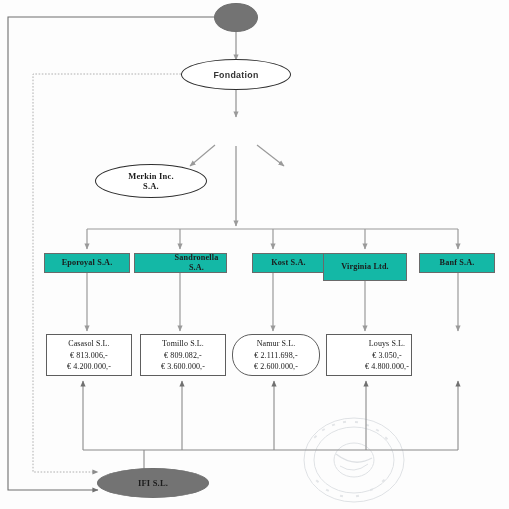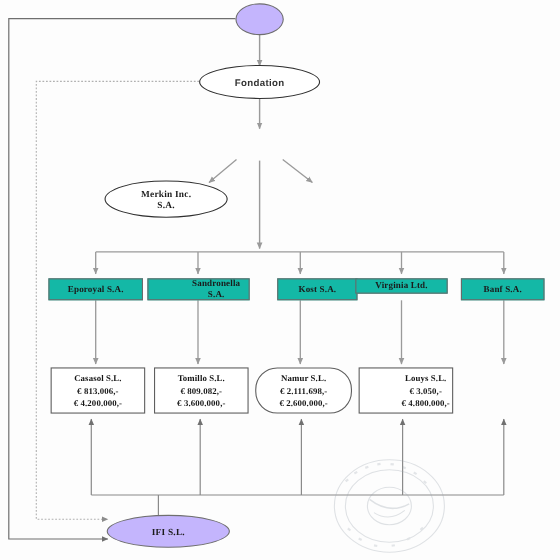--- a/index.html
+++ b/index.html
@@ -8,26 +8,26 @@
   #stage{position:relative;width:509px;height:509px;background:#fdfdfd;}
   svg.layer{position:absolute;left:0;top:0;width:509px;height:509px;}
   .node{position:absolute;box-sizing:border-box;display:flex;
         flex-direction:column;align-items:center;justify-content:center;
         text-align:center;}
   .ell{border:1px solid #2f2f2f;border-radius:50%;background:#ffffff;}
   .ell-label{font-family:"Liberation Serif",serif;font-weight:bold;
              font-size:8.5px;color:#1c1c1c;line-height:10px;letter-spacing:.2px;}
   .ell-sans .ell-label{font-family:"Liberation Sans",sans-serif;
              font-weight:bold;font-size:8.8px;letter-spacing:.3px;color:#333;}
-  .ell-filled{background:#c4b5fd;border:1px solid #6f6f6f;}
+  .ell-filled{background:#737373;border:1px solid #6f6f6f;}
   .box{border:1px solid #6a6a6a;background:#14b8a6;}
   .box-label{font-family:"Liberation Serif",serif;font-weight:bold;
              font-size:8.2px;color:#1b1b1b;line-height:10px;letter-spacing:.15px;}
   .leaf{border:1px solid #5e5e5e;background:#ffffff;padding-top:1px;}
-  .leaf .ln{font-family:"Liberation Serif",serif;font-weight:bold;
+  .leaf .ln{font-family:"Liberation Serif",serif;font-weight:normal;
             font-size:8px;color:#151515;line-height:11.5px;letter-spacing:.1px;
             white-space:nowrap;}
   .leaf.filled{background:#cfcfcf;border-color:#6a6a6a;}
   .leaf .ln.muted{color:#9b9b9b;}
   #stamp{position:absolute;left:296px;top:414px;width:116px;height:92px;
          opacity:.30;pointer-events:none;}
 </style>
 </head>
 <body>
 
@@ -145,21 +145,21 @@
 
   <div class="node box" style="left:44px;top:253px;width:86px;height:20px;">
     <span class="box-label">Eporoyal S.A.</span>
   </div>
   <div class="node box" style="left:134px;top:253px;width:93px;height:20px;padding-left:32px;">
     <span class="box-label">Sandronella S.A.</span>
   </div>
   <div class="node box" style="left:252px;top:253px;width:73px;height:20px;">
     <span class="box-label">Kost S.A.</span>
   </div>
-  <div class="node box" style="left:323px;top:253px;width:84px;height:14px;">
+  <div class="node box" style="left:323px;top:253px;width:84px;height:28px;">
     <span class="box-label">Virginia Ltd.</span>
   </div>
   <div class="node box" style="left:419px;top:253px;width:76px;height:20px;">
     <span class="box-label">Banf S.A.</span>
   </div>
 
   <div class="node leaf" style="left:46px;top:334px;width:86px;height:42px;">
     <span class="ln">Casasol S.L.</span>
     <span class="ln">€ 813.006,-</span>
     <span class="ln">€ 4.200.000,-</span>

